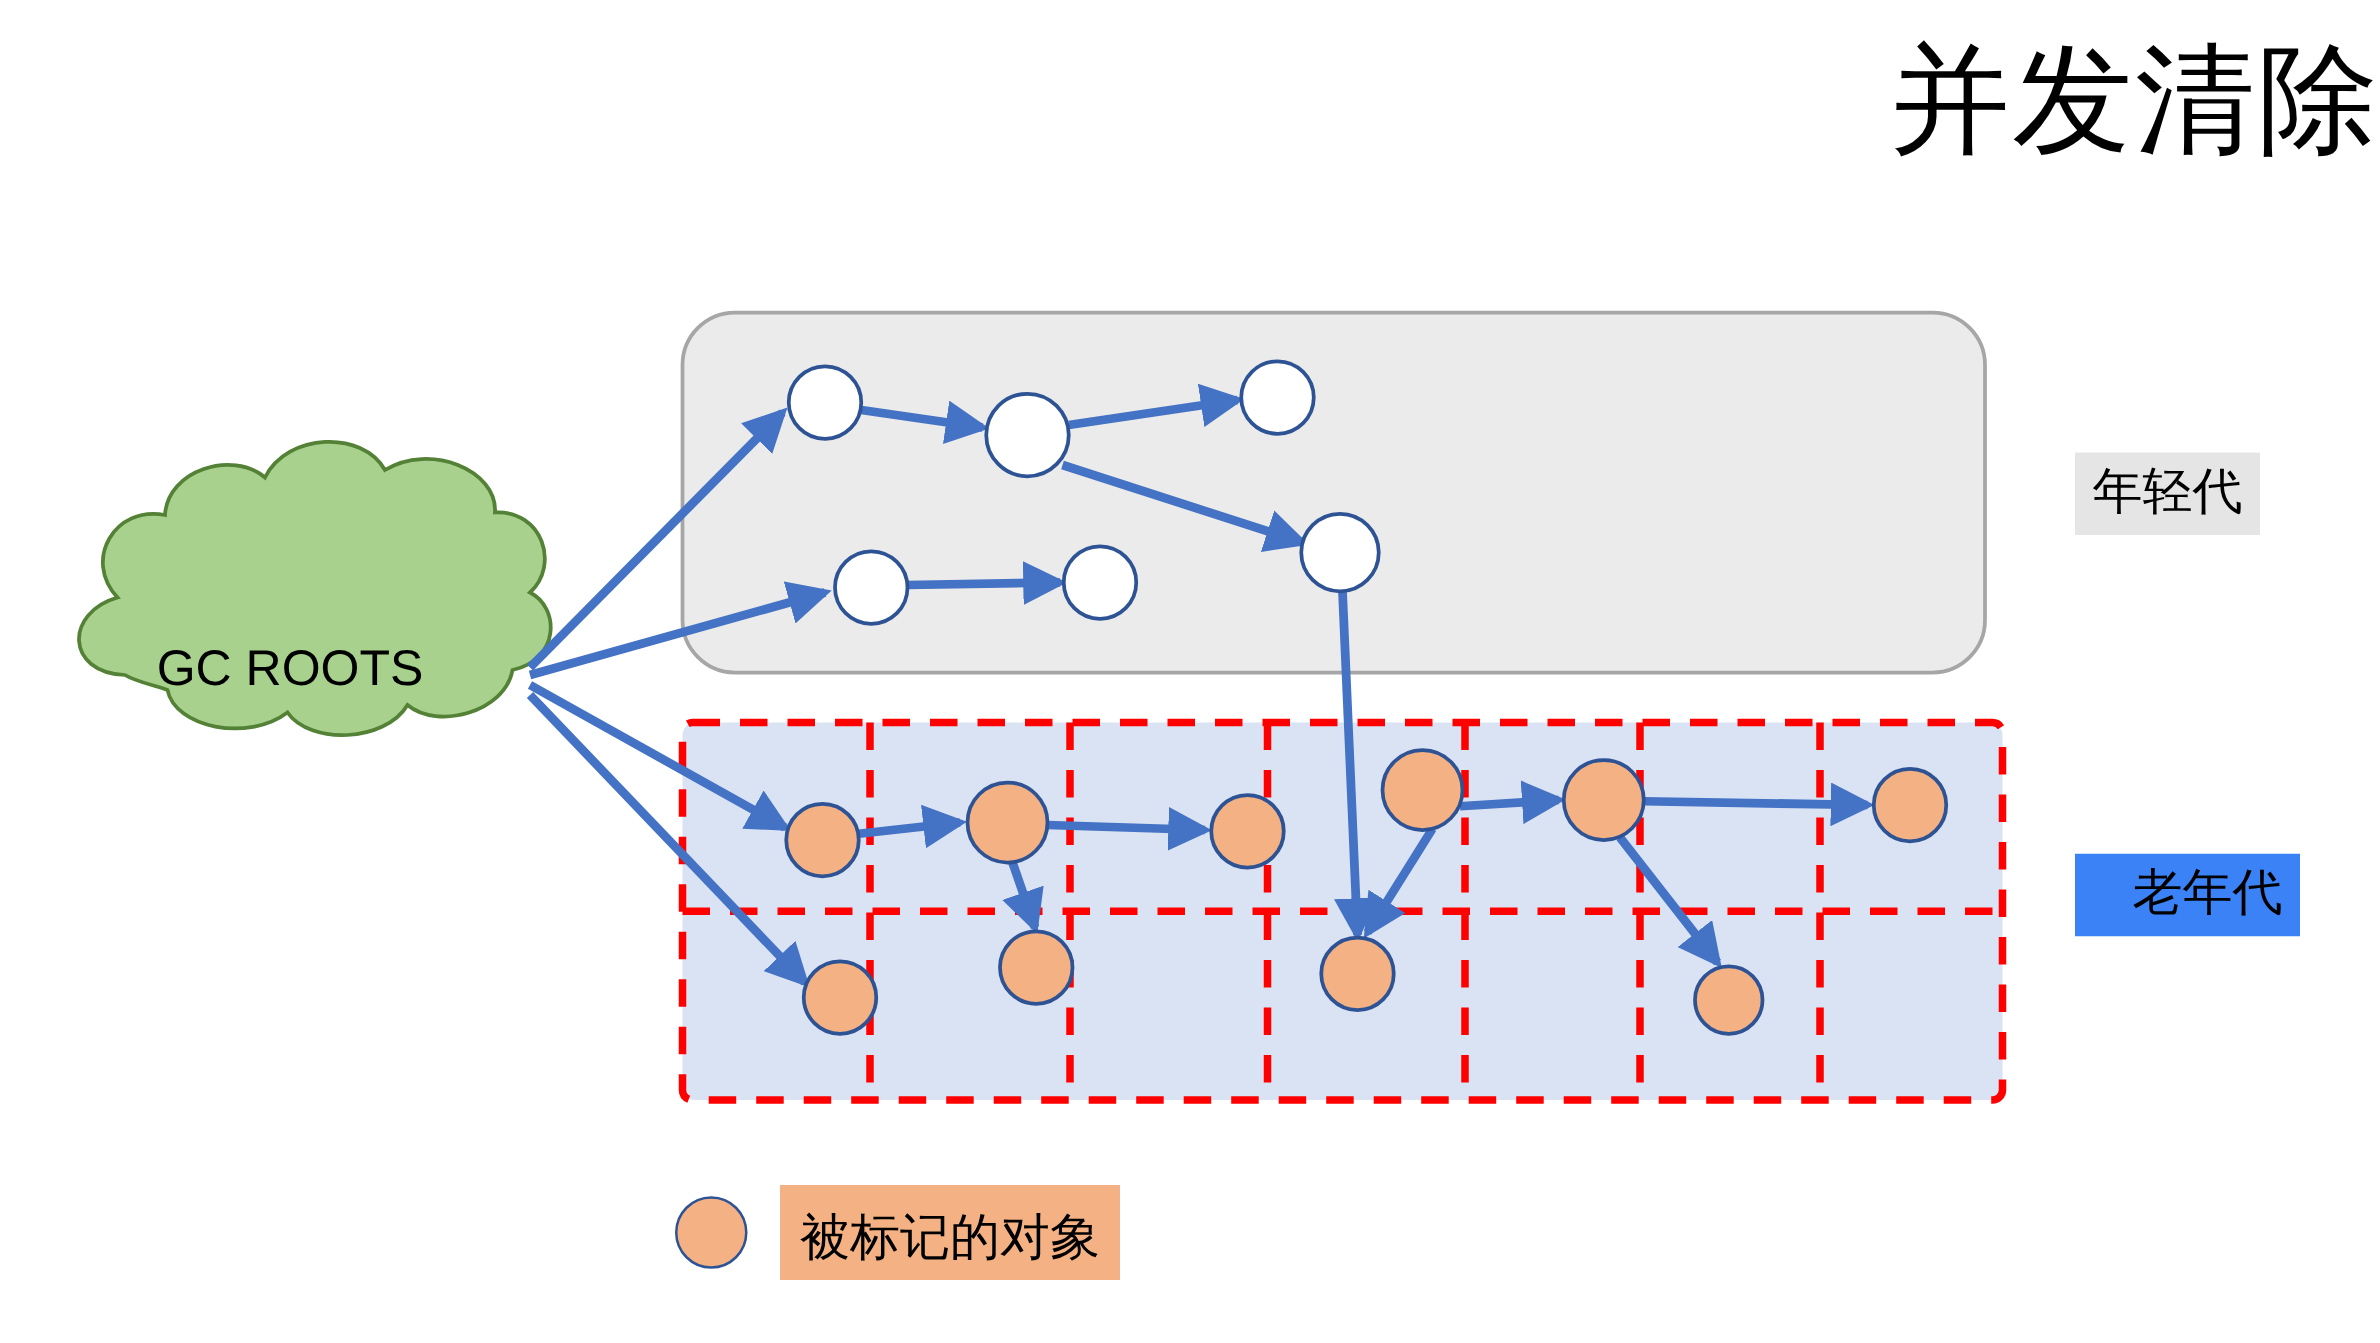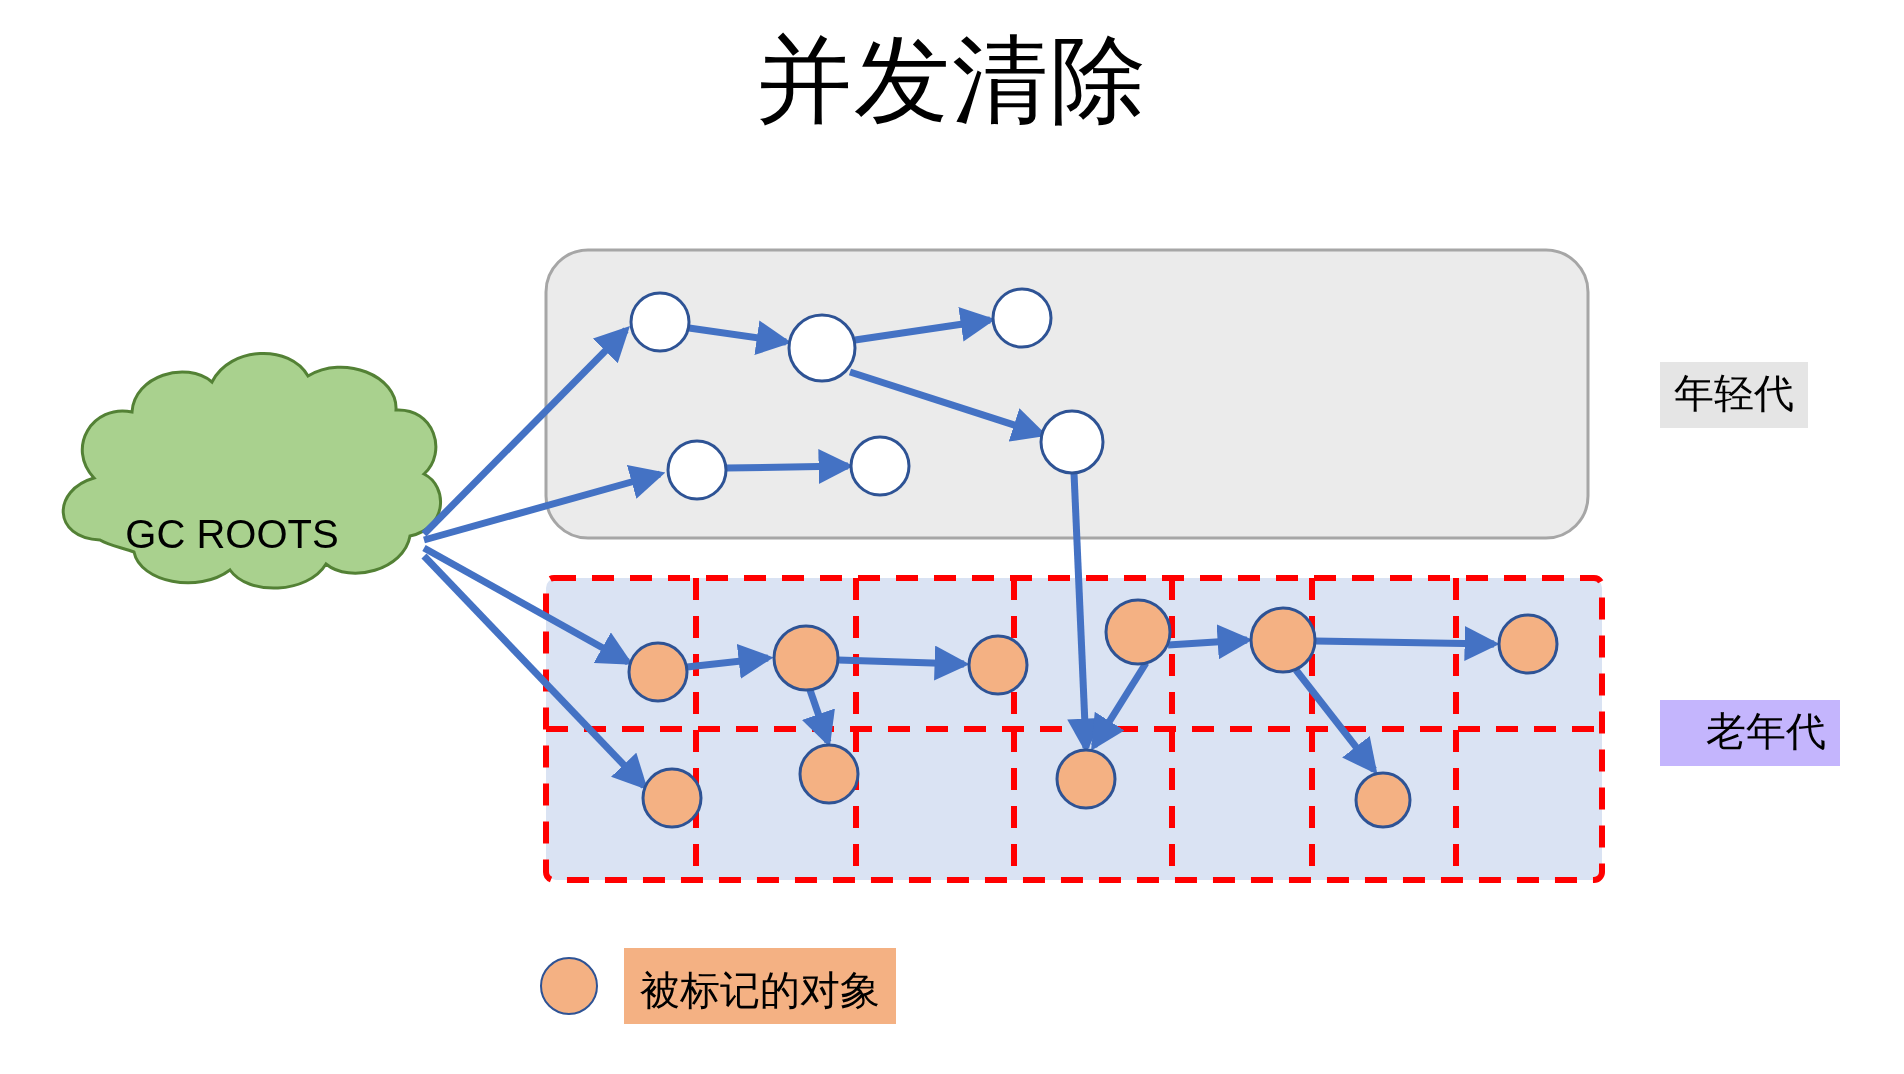--- a/index.html
+++ b/index.html
@@ -16,21 +16,21 @@
     width: 1904px;
     height: 1074px;
     background: #ffffff;
     overflow: hidden;
   }
   #slide-title {
     position: absolute;
     left: 0;
     top: 28px;
     width: 1904px;
-    text-align: center;
+    text-align: right;
     font-size: 96px;
     line-height: 1.1;
     font-weight: 400;
     letter-spacing: 2px;
     color: #000000;
     font-family: "Liberation Serif", "DejaVu Serif", serif;
   }
   #diagram-svg {
     position: absolute;
     left: 0;
@@ -46,22 +46,22 @@
     white-space: nowrap;
     font-family: "Liberation Sans", "DejaVu Sans", sans-serif;
   }
   #young-gen-label {
     left: 1660px;
     top: 362px;
     background: #e5e5e5;
   }
   #old-gen-label {
     left: 1660px;
-    top: 700px;
-    background: #c4b5fd;
+    top: 683px;
+    background: #3b82f6;
     padding-left: 46px;
   }
   #legend {
     position: absolute;
     left: 540px;
     top: 948px;
     display: flex;
     align-items: center;
     gap: 26px;
   }

